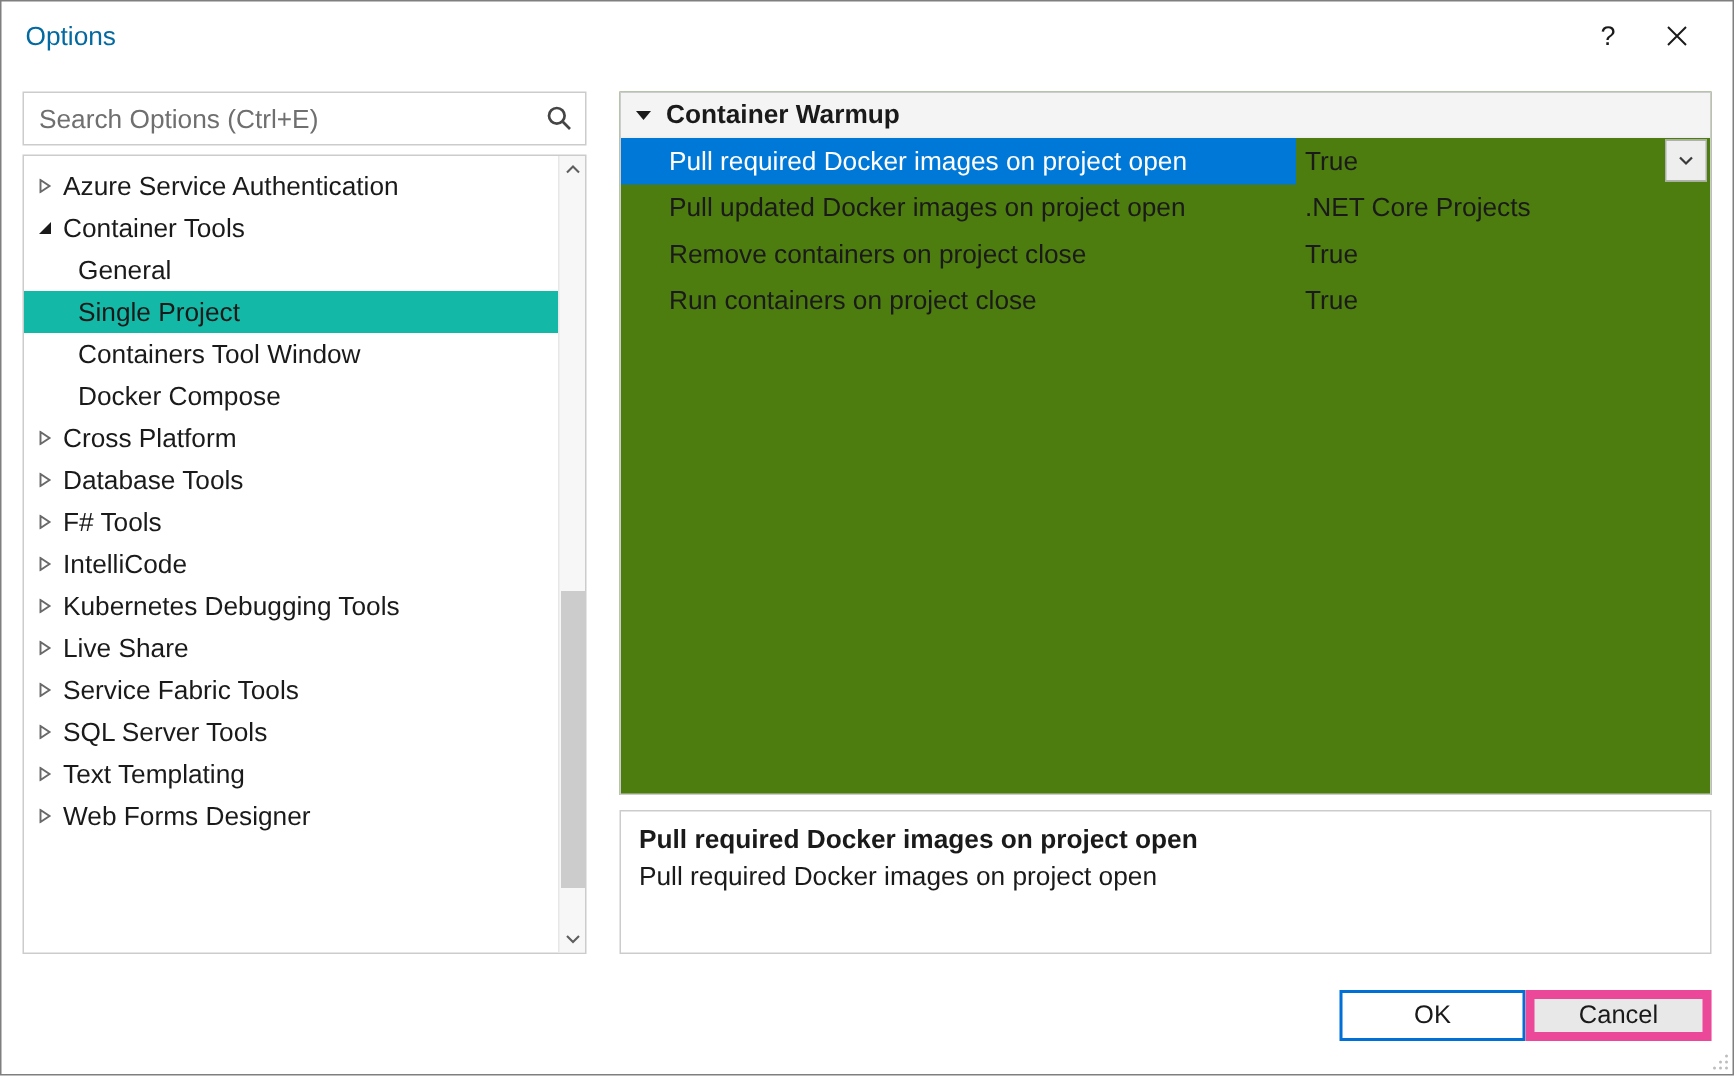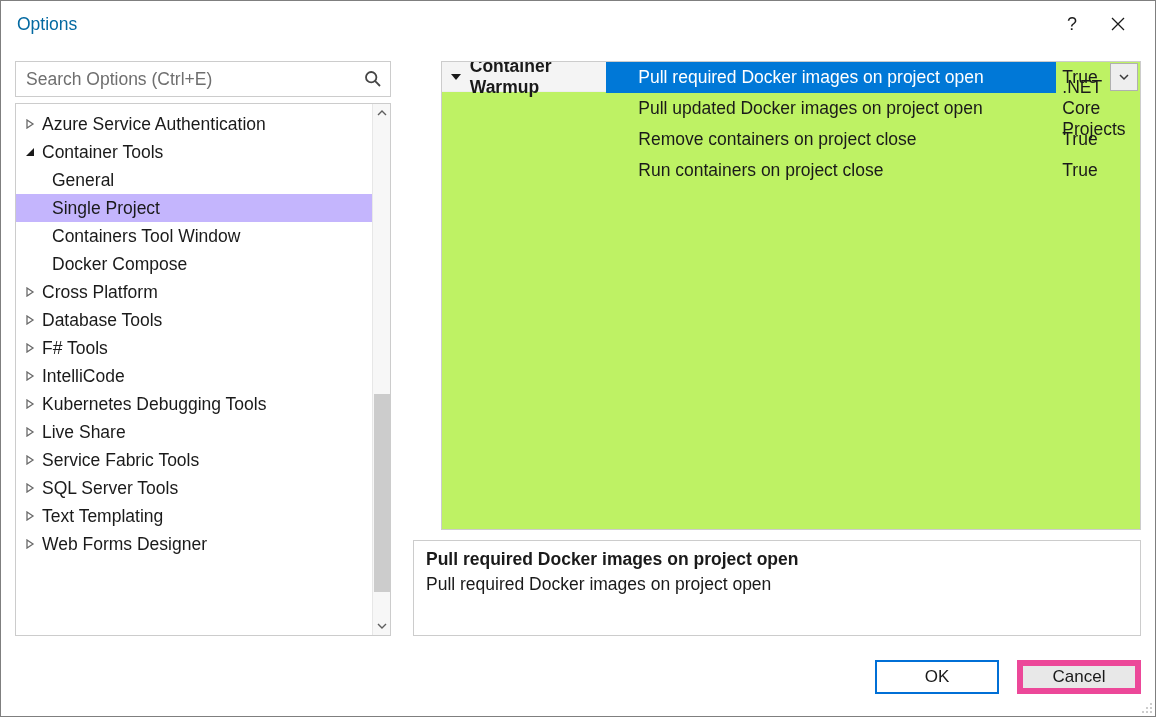--- a/index.html
+++ b/index.html
@@ -95,21 +95,21 @@
     }
     .tree-row {
       display: flex;
       align-items: center;
       height: 28px;
       padding-left: 6px;
       white-space: nowrap;
       cursor: default;
     }
     .tree-row.child { padding-left: 36px; }
-    .tree-row.selected { background: #c4b5fd; }
+    .tree-row.selected { background: #14b8a6; }
     .tree-arrow {
       width: 16px;
       height: 16px;
       margin-right: 4px;
       display: inline-flex;
       align-items: center;
       justify-content: center;
       font-size: 13px;
       color: #5a5a5a;
       transform-origin: center;
@@ -150,23 +150,23 @@
       flex: 1;
       display: flex;
       flex-direction: column;
       gap: 10px;
       min-height: 0;
     }
     .prop-grid {
       flex: 1;
       border: 1px solid #cccccc;
       display: flex;
+      flex-direction: column;
       overflow: hidden;
-      background: #bef264;
-      margin-left: 28px;
+      background: #4d7c0f;
     }
     .cat-header {
       display: flex;
       align-items: center;
       height: 30px;
       padding-left: 6px;
       background: #f4f4f4;
       font-weight: 700;
       border-bottom: 1px solid #eeeeee;
     }
@@ -223,21 +223,20 @@
     .desc-title { font-weight: 700; margin-bottom: 4px; }
     .desc-body { color: #1a1a1a; }
 
     
     .footer {
       height: 66px;
       flex: 0 0 auto;
       display: flex;
       justify-content: flex-end;
       align-items: center;
-      gap: 18px;
       padding: 0 14px 12px 0;
       position: relative;
     }
     .dlg-btn {
       width: 124px;
       height: 34px;
       border: 6px solid #ec4899;
       background: #e8e8e8;
       display: flex;
       align-items: center;

